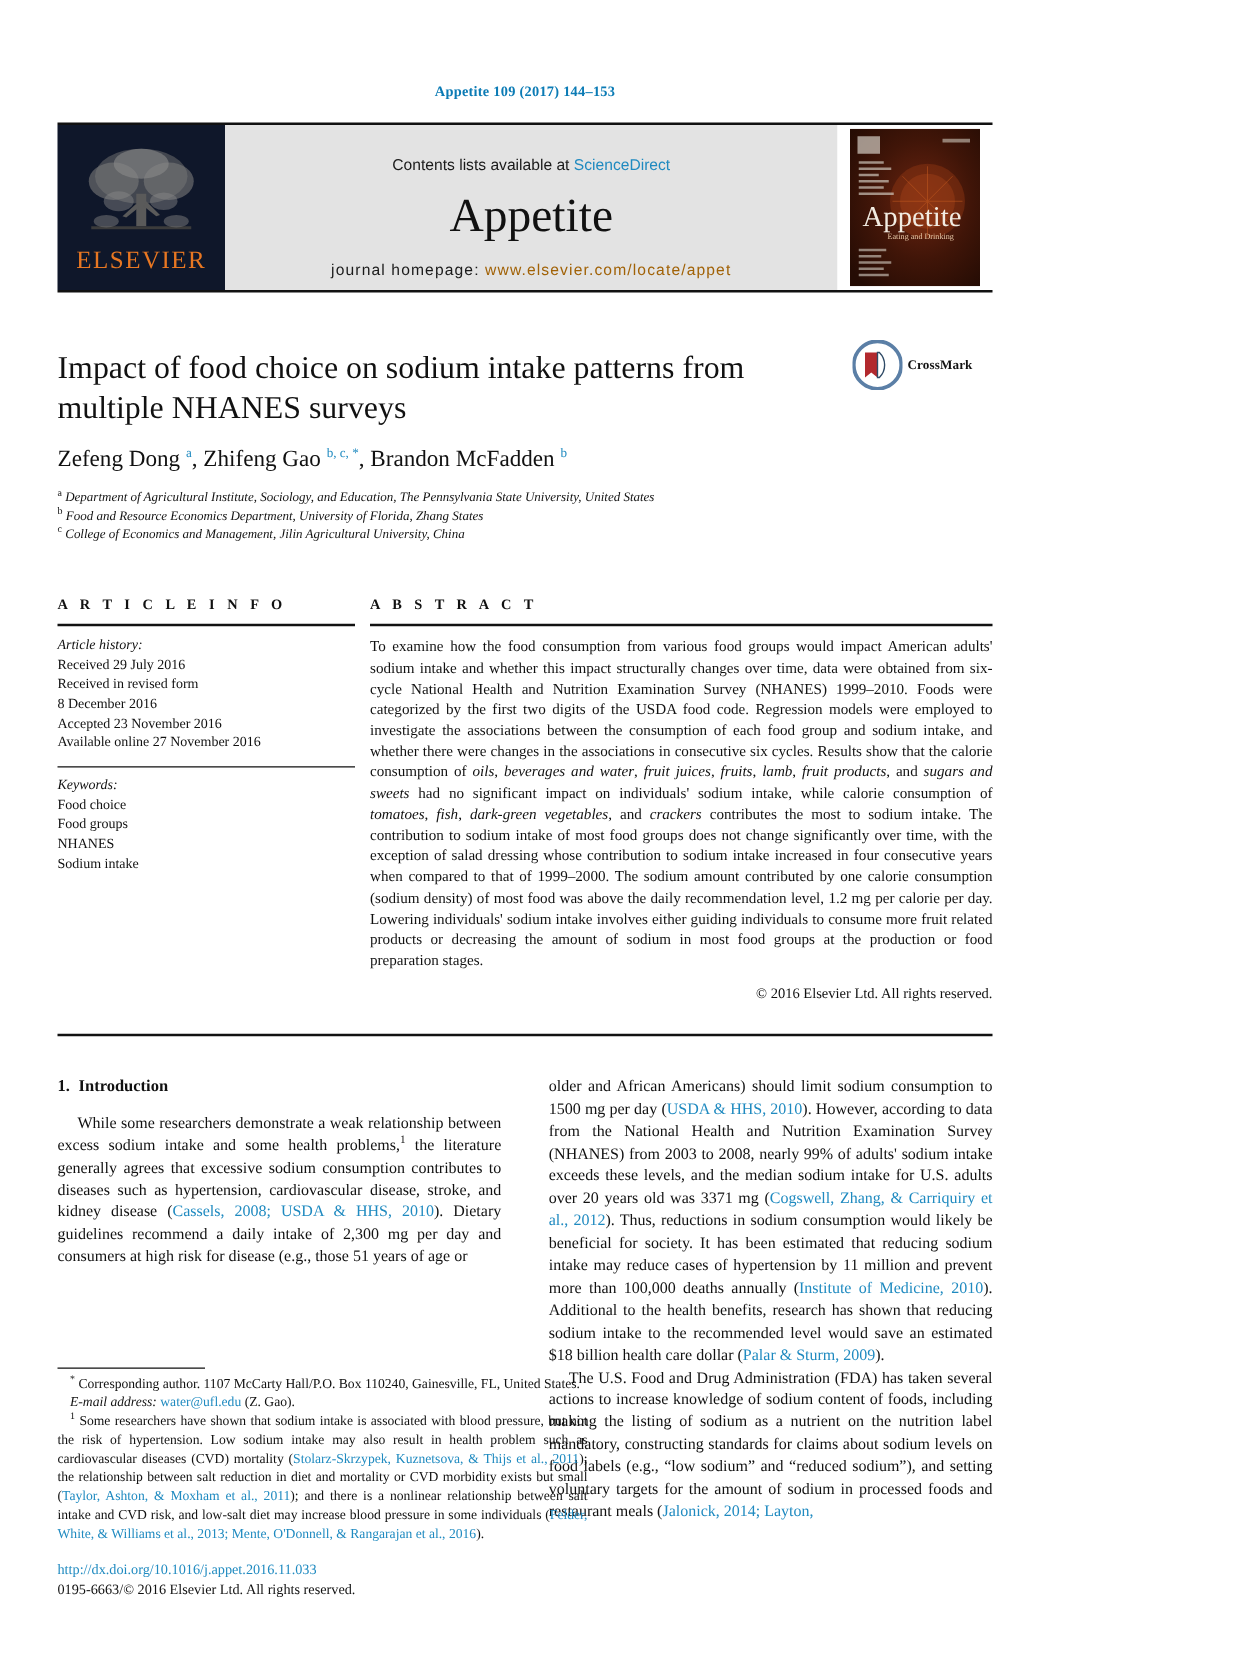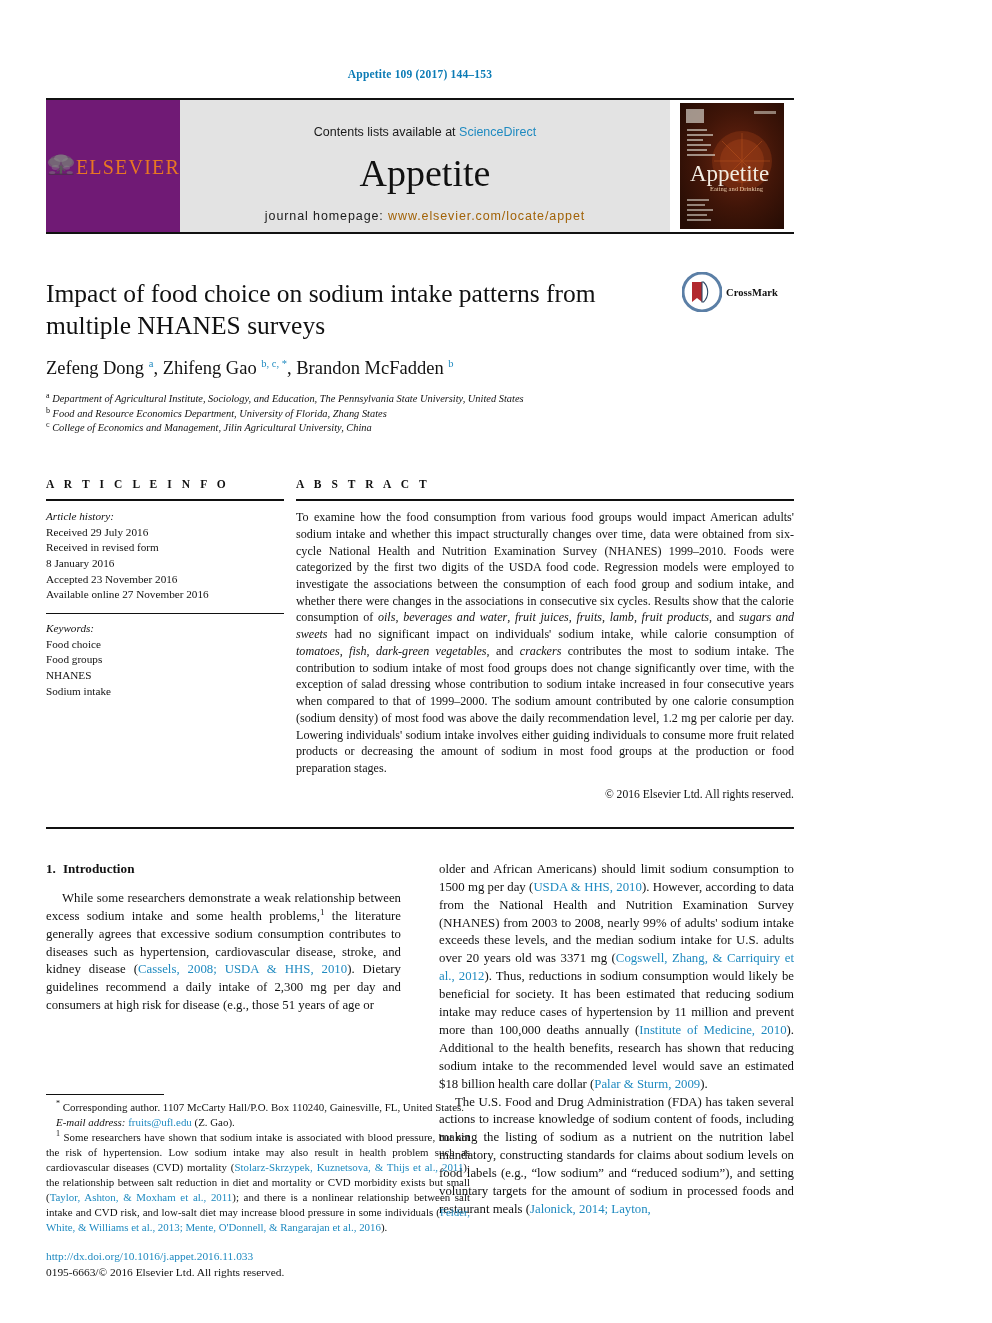--- a/index.html
+++ b/index.html
@@ -39,24 +39,24 @@
     border-top: 2.5px solid #111;
     border-bottom: 2.5px solid #111;
     display: flex;
     align-items: stretch;
     height: 132px;
   }
   .masthead-left {
     width: 134px;
     flex: 0 0 134px;
     display: flex;
-    flex-direction: row;
+    flex-direction: column;
     align-items: center;
     justify-content: center;
-    background: #701a75;
+    background: #0f172a;
   }
   .elsevier-tree {
     width: 96px;
     height: 82px;
     display: block;
   }
   .elsevier-word {
     font-family: "Liberation Serif", serif;
     color: #e87722;
     font-size: 20px;
@@ -405,21 +405,21 @@
 
   <div class="info-abstract">
 
     <div class="col-info">
       <div class="sec-head">A R T I C L E  I N F O</div>
       <div class="rule-thick"></div>
       <div class="info-body">
         <div class="lbl">Article history:</div>
         <div>Received 29 July 2016</div>
         <div>Received in revised form</div>
-        <div>8 January 2016</div>
+        <div>8 December 2016</div>
         <div>Accepted 23 November 2016</div>
         <div>Available online 27 November 2016</div>
       </div>
       <div class="rule-thin"></div>
       <div class="info-body">
         <div class="lbl">Keywords:</div>
         <div>Food choice</div>
         <div>Food groups</div>
         <div>NHANES</div>
         <div>Sodium intake</div>
@@ -448,21 +448,21 @@
       <p class="body-p" style="text-indent:0">older and African Americans) should limit sodium consumption to 1500 mg per day (<span class="ref">USDA &amp; HHS, 2010</span>). However, according to data from the National Health and Nutrition Examination Survey (NHANES) from 2003 to 2008, nearly 99% of adults' sodium intake exceeds these levels, and the median sodium intake for U.S. adults over 20 years old was 3371 mg (<span class="ref">Cogswell, Zhang, &amp; Carriquiry et al., 2012</span>). Thus, reductions in sodium consumption would likely be beneficial for society. It has been estimated that reducing sodium intake may reduce cases of hypertension by 11 million and prevent more than 100,000 deaths annually (<span class="ref">Institute of Medicine, 2010</span>). Additional to the health benefits, research has shown that reducing sodium intake to the recommended level would save an estimated $18 billion health care dollar (<span class="ref">Palar &amp; Sturm, 2009</span>).</p>
       <p class="body-p">The U.S. Food and Drug Administration (FDA) has taken several actions to increase knowledge of sodium content of foods, including making the listing of sodium as a nutrient on the nutrition label mandatory, constructing standards for claims about sodium levels on food labels (e.g., “low sodium” and “reduced sodium”), and setting voluntary targets for the amount of sodium in processed foods and restaurant meals (<span class="ref">Jalonick, 2014; Layton,</span></p>
     </div>
   </div>
 
   <div class="footnotes">
     <div class="fn-rule"></div>
     <p class="fn-text indent"><span class="fn-mark">*</span> Corresponding author. 1107 McCarty Hall/P.O. Box 110240, Gainesville, FL, United States.</p>
     <p class="fn-text indent">
       <span class="ital">E-mail address:</span>
-      <span class="ref">fruits@ufl.edu</span>
+      <span class="ref">water@ufl.edu</span>
       <span>(Z. Gao).</span>
     </p>
     <p class="fn-text indent"><span class="fn-mark">1</span> Some researchers have shown that sodium intake is associated with blood pressure, but not the risk of hypertension. Low sodium intake may also result in health problem such as cardiovascular diseases (CVD) mortality (<span class="ref">Stolarz-Skrzypek, Kuznetsova, &amp; Thijs et al., 2011</span>); the relationship between salt reduction in diet and mortality or CVD morbidity exists but small (<span class="ref">Taylor, Ashton, &amp; Moxham et al., 2011</span>); and there is a nonlinear relationship between salt intake and CVD risk, and low-salt diet may increase blood pressure in some individuals (<span class="ref">Felder, White, &amp; Williams et al., 2013; Mente, O'Donnell, &amp; Rangarajan et al., 2016</span>).</p>
   </div>
 
   <div class="pub-footer">
     <div class="doi">http://dx.doi.org/10.1016/j.appet.2016.11.033</div>
     <div class="issn">0195-6663/© 2016 Elsevier Ltd. All rights reserved.</div>
   </div>
 

